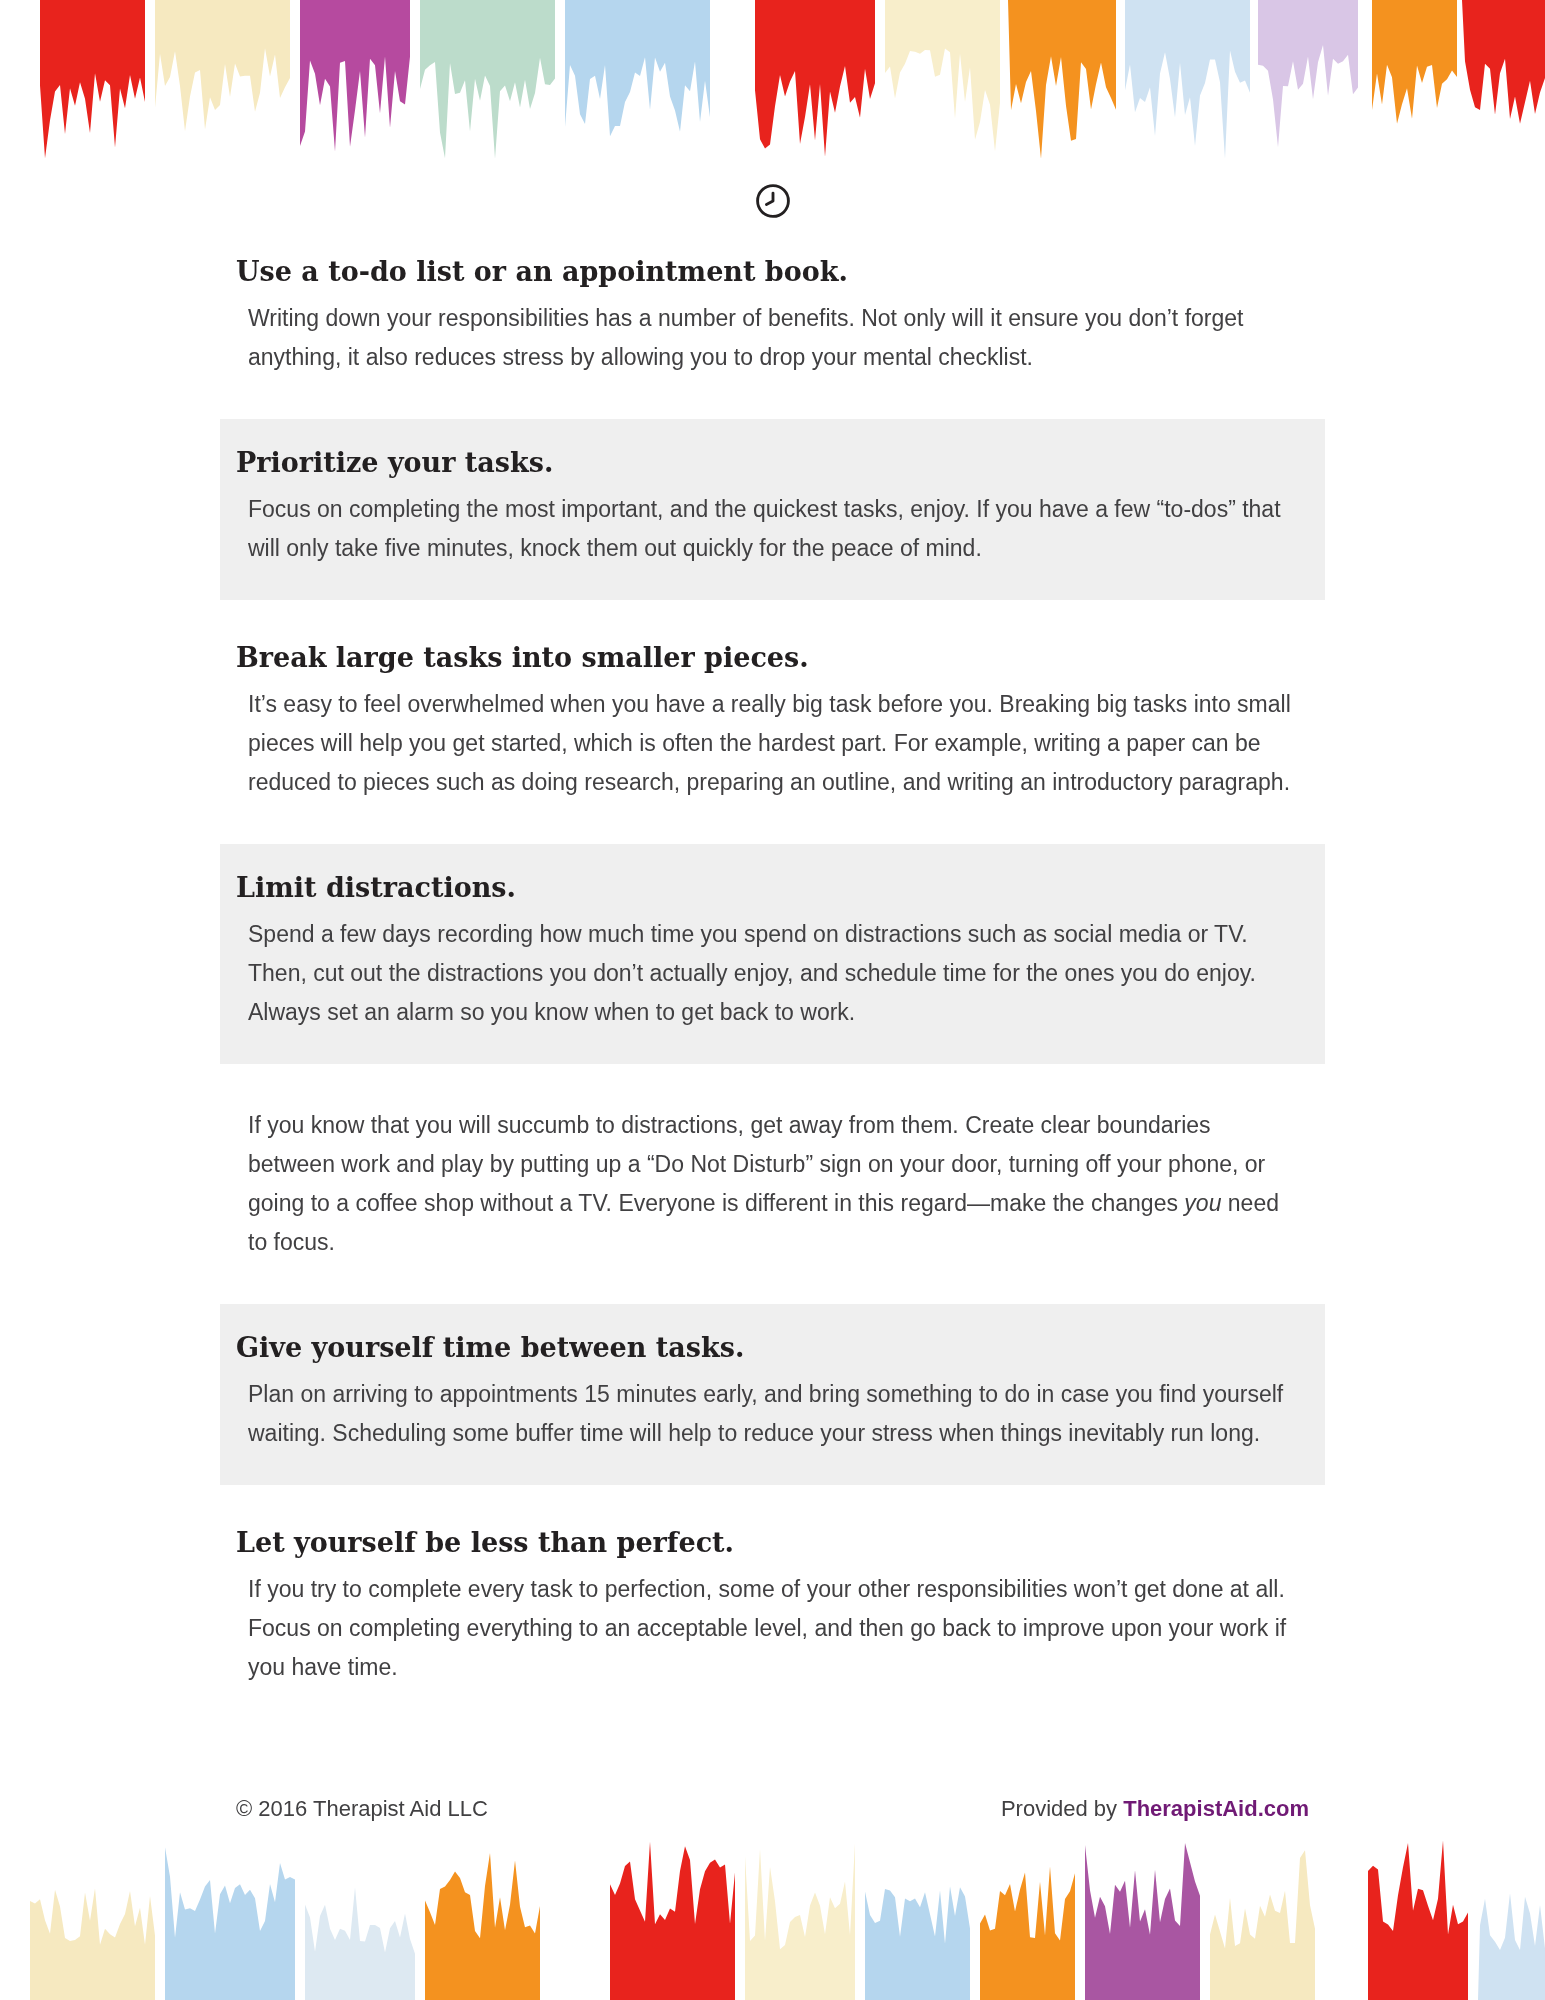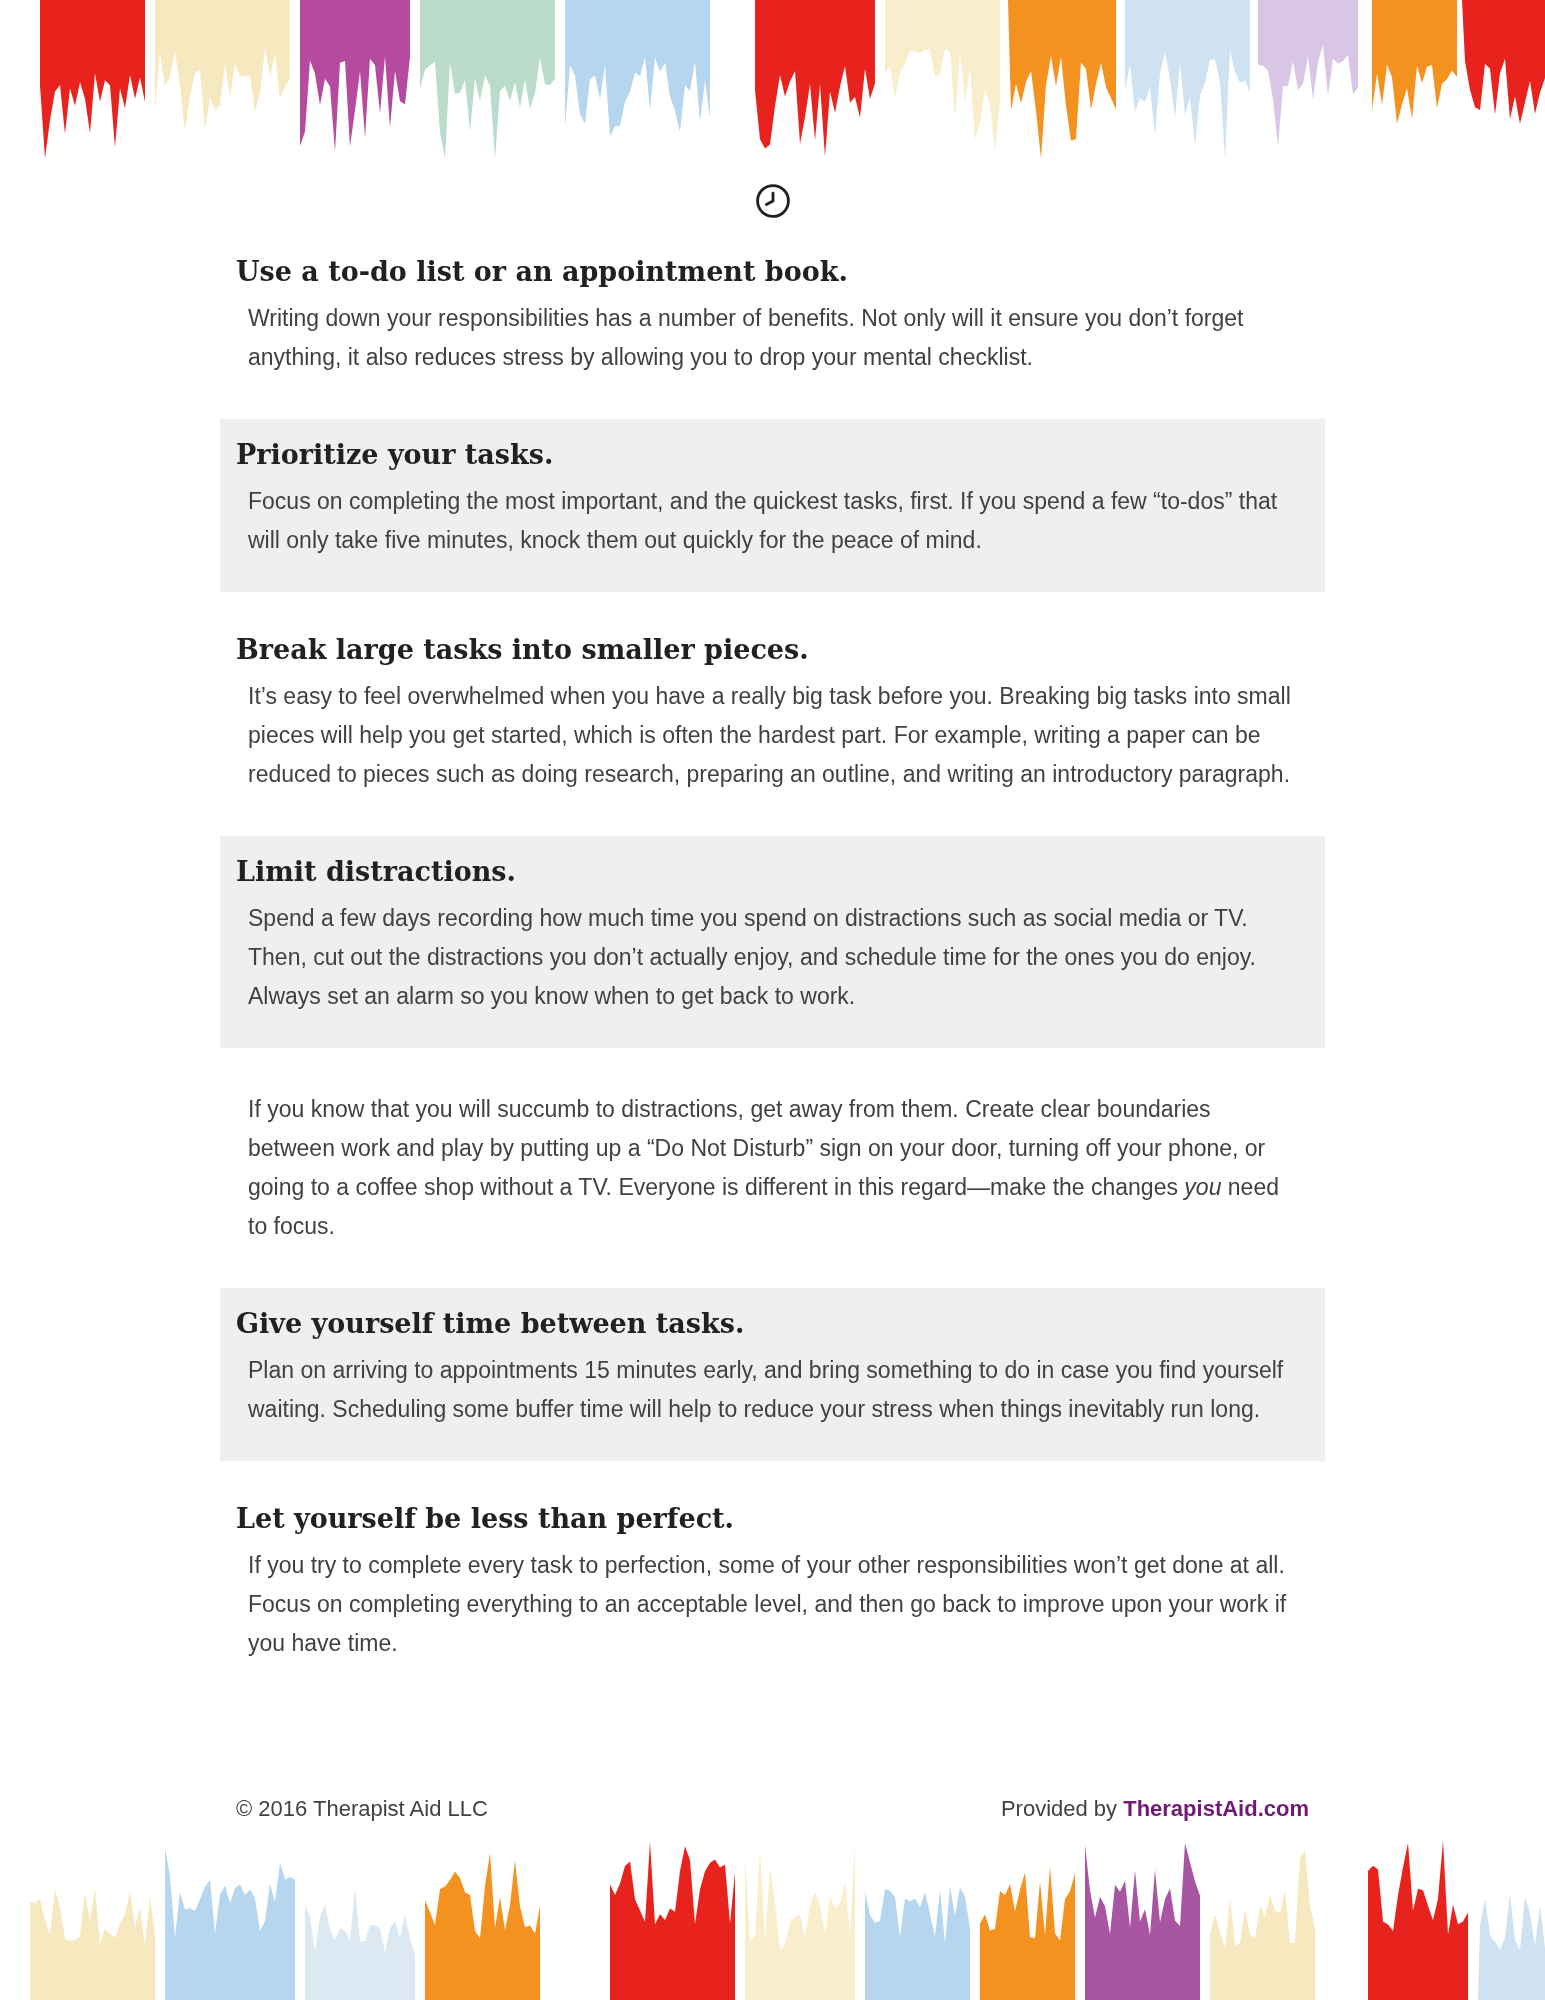--- a/index.html
+++ b/index.html
@@ -28,21 +28,21 @@
     margin: 0 0 9px;
     font-family: "DejaVu Serif", "Liberation Serif", serif;
     font-weight: 700; font-size: 27px;
     color: var(--heading-color, #232021);
   }
   .tip p { margin: 12px; font-size: 23px; line-height: 39px; color: var(--body-color, #414042); }
   .tip p em { font-style: italic; }
   .tip.highlight {
     background: var(--highlight-bg, #efefef);
     margin-left: -16px; margin-right: -16px;
-    padding: 20px 16px 20px;
+    padding: 28px 16px 20px;
   }
   footer {
     margin-top: auto;
     display: flex; justify-content: space-between; align-items: baseline;
     font-size: 22px; color: var(--body-color, #414042);
     padding-bottom: 18px;
   }
   .brand { font-weight: 700; color: #701a75; }
 </style>
 </head>
@@ -74,21 +74,21 @@
       </svg>
     </div>
 
     <main id="sections">
         <section class="tip">
           <h2>Use a to-do list or an appointment book.</h2>
           <p><span>Writing down your responsibilities has a number of benefits. Not only will it ensure you don’t forget anything, it also reduces stress by allowing you to drop your mental checklist.</span></p>
         </section>
         <section class="tip highlight">
           <h2>Prioritize your tasks.</h2>
-          <p><span>Focus on completing the most important, and the quickest tasks, first. If you spend a few “to-dos” that will only take five minutes, knock them out quickly for the peace of mind.</span></p>
+          <p><span>Focus on completing the most important, and the quickest tasks, enjoy. If you have a few “to-dos” that will only take five minutes, knock them out quickly for the peace of mind.</span></p>
         </section>
         <section class="tip">
           <h2>Break large tasks into smaller pieces.</h2>
           <p><span>It’s easy to feel overwhelmed when you have a really big task before you. Breaking big tasks into small pieces will help you get started, which is often the hardest part. For example, writing a paper can be reduced to pieces such as doing research, preparing an outline, and writing an introductory paragraph.</span></p>
         </section>
         <section class="tip highlight">
           <h2>Limit distractions.</h2>
           <p><span>Spend a few days recording how much time you spend on distractions such as social media or TV. Then, cut out the distractions you don’t actually enjoy, and schedule time for the ones you do enjoy. Always set an alarm so you know when to get back to work.</span></p>
         </section>
         <section class="tip">

